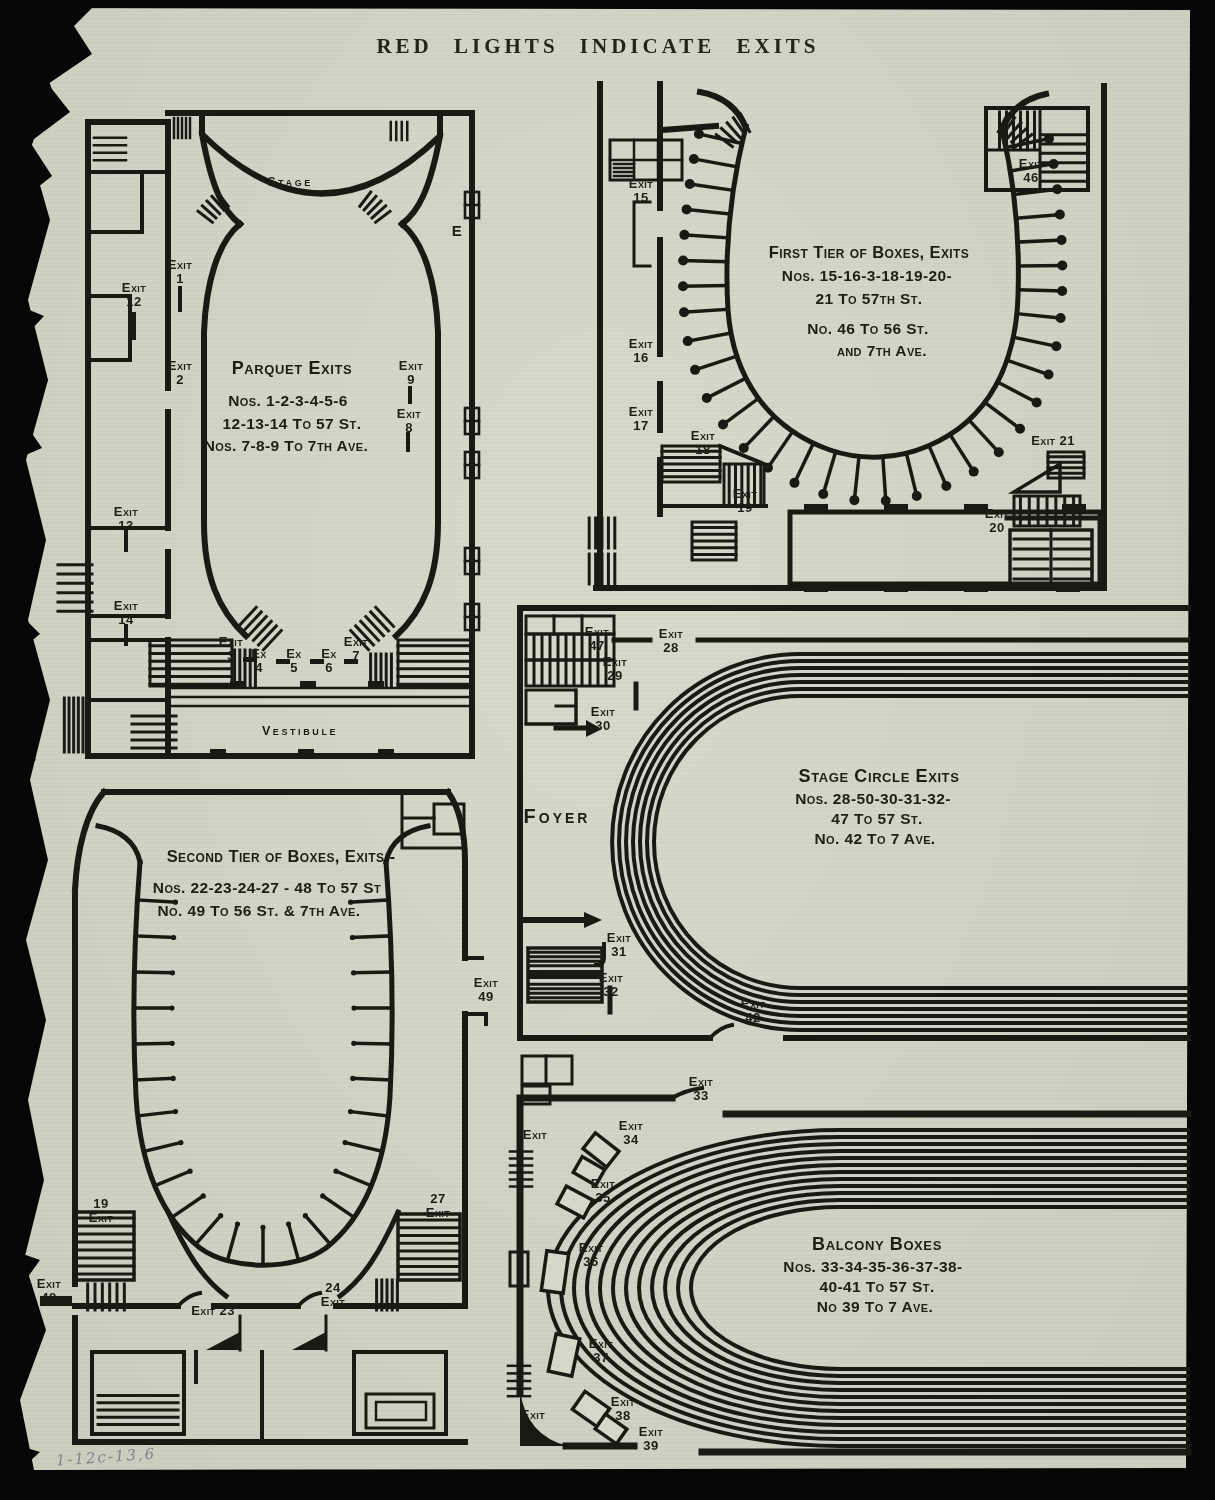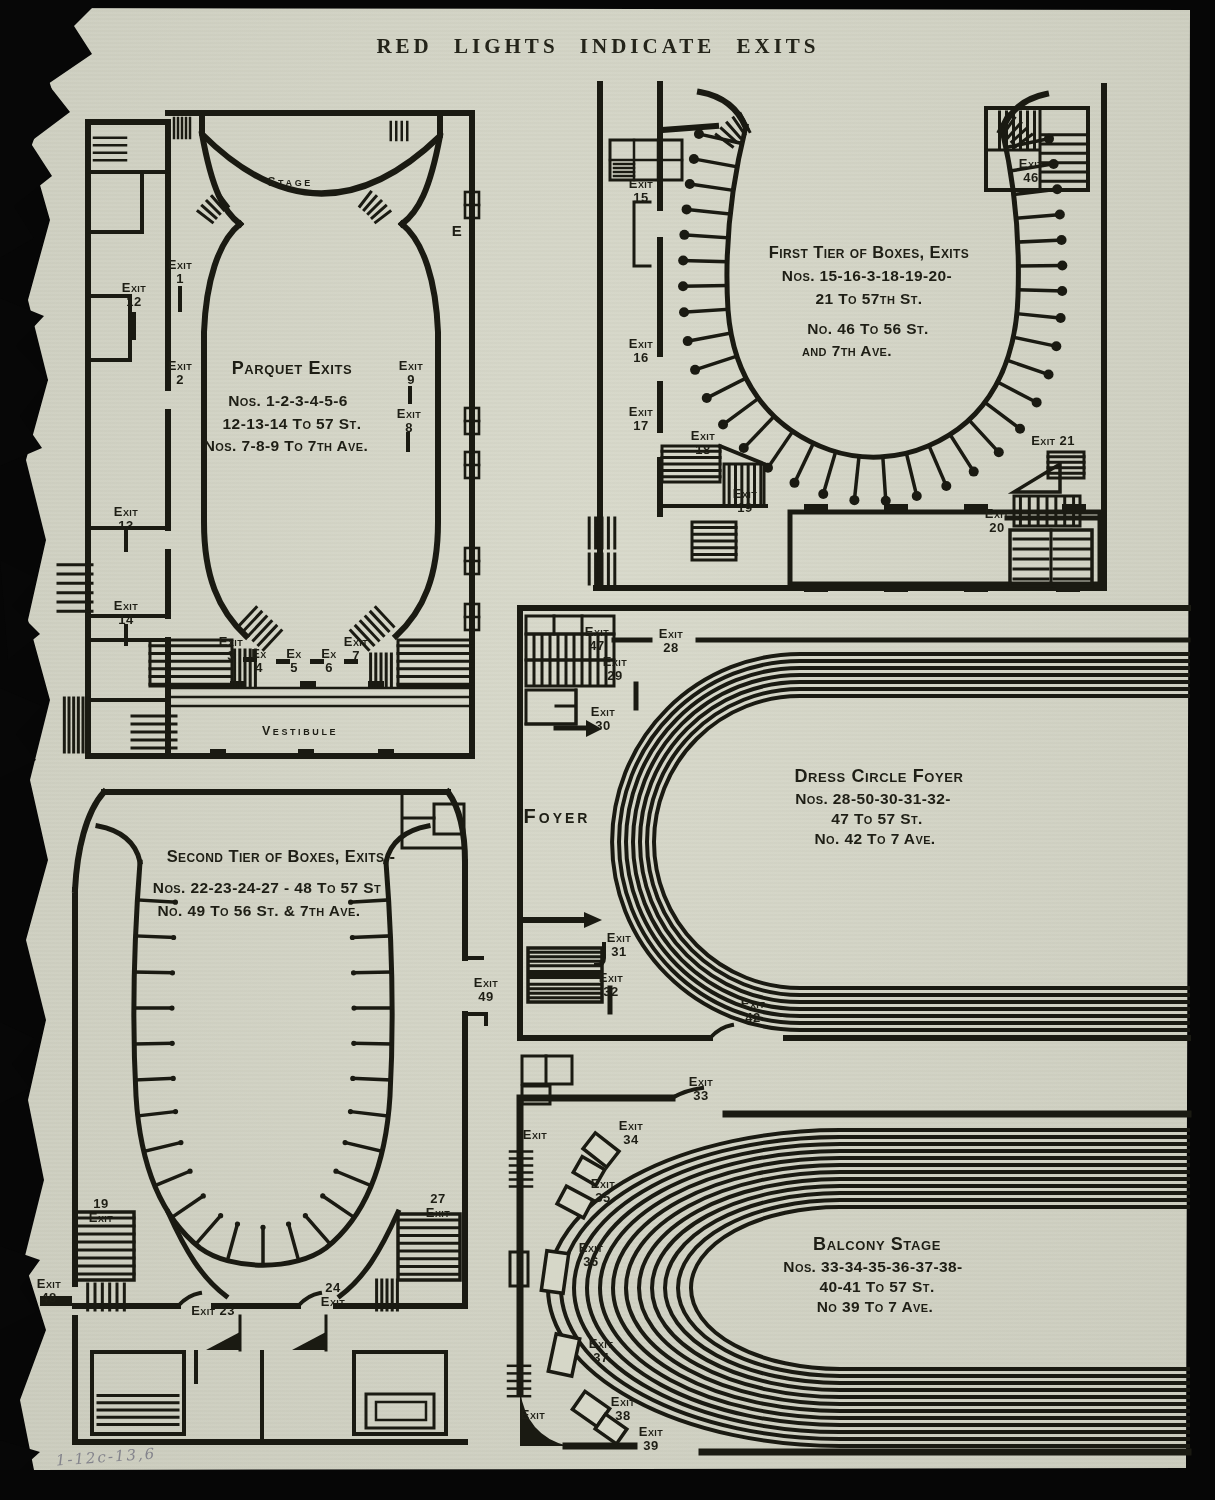--- a/index.html
+++ b/index.html
@@ -620,21 +620,21 @@
 19</div>
   <div class="lbl" style="left:1031px;top:171px">Exit
 46</div>
   <div class="lbl one" style="left:1053px;top:441px">Exit 21</div>
   <div class="lbl" style="left:997px;top:521px">Exit
 20</div>
   <div class="lbl mdd" style="left:869px;top:253px">First Tier of Boxes, Exits</div>
   <div class="lbl md" style="left:867px;top:276px">Nos. 15-16-3-18-19-20-</div>
   <div class="lbl md" style="left:869px;top:299px">21 To 57th St.</div>
   <div class="lbl md" style="left:868px;top:329px">No. 46 To 56 St.</div>
-  <div class="lbl md" style="left:847px;top:351px">and 7th Ave.</div>
+  <div class="lbl md" style="left:882px;top:351px">and 7th Ave.</div>
 
   <div class="lbl mdd" style="left:281px;top:857px">Second Tier of Boxes, Exits -</div>
   <div class="lbl md" style="left:267px;top:888px">Nos. 22-23-24-27 - 48 To 57 St</div>
   <div class="lbl md" style="left:259px;top:911px">No. 49 To 56 St. &amp; 7th Ave.</div>
   <div class="lbl" style="left:486px;top:990px">Exit
 49</div>
   <div class="lbl" style="left:101px;top:1211px">19
 Exit</div>
   <div class="lbl" style="left:438px;top:1206px">27
 Exit</div>
@@ -652,40 +652,40 @@
 29</div>
   <div class="lbl" style="left:603px;top:719px">Exit
 30</div>
   <div class="lbl foy" style="left:557px;top:817px">Foyer</div>
   <div class="lbl" style="left:619px;top:945px">Exit
 31</div>
   <div class="lbl" style="left:611px;top:985px">Exit
 32</div>
   <div class="lbl" style="left:753px;top:1011px">Exit
 42</div>
-  <div class="lbl lg" style="left:879px;top:777px">Dress Circle Foyer</div>
+  <div class="lbl lg" style="left:879px;top:777px">Stage Circle Exits</div>
   <div class="lbl md" style="left:873px;top:799px">Nos. 28-50-30-31-32-</div>
   <div class="lbl md" style="left:877px;top:819px">47 To 57 St.</div>
   <div class="lbl md" style="left:875px;top:839px">No. 42 To 7 Ave.</div>
 
   <div class="lbl" style="left:701px;top:1089px">Exit
 33</div>
   <div class="lbl" style="left:631px;top:1133px">Exit
 34</div>
   <div class="lbl" style="left:603px;top:1191px">Exit
 35</div>
   <div class="lbl" style="left:591px;top:1255px">Exit
 36</div>
   <div class="lbl" style="left:601px;top:1351px">Exit
 37</div>
   <div class="lbl" style="left:623px;top:1409px">Exit
 38</div>
   <div class="lbl" style="left:651px;top:1439px">Exit
 39</div>
   <div class="lbl one" style="left:535px;top:1135px">Exit</div>
   <div class="lbl one" style="left:533px;top:1415px">Exit</div>
-  <div class="lbl lg" style="left:877px;top:1245px">Balcony Stage</div>
+  <div class="lbl lg" style="left:877px;top:1245px">Balcony Boxes</div>
   <div class="lbl md" style="left:873px;top:1267px">Nos. 33-34-35-36-37-38-</div>
   <div class="lbl md" style="left:877px;top:1287px">40-41 To 57 St.</div>
   <div class="lbl md" style="left:875px;top:1307px">No 39 To 7 Ave.</div>
 
   <div id="note">1-12c-13,6</div>
 </div>
 
 </body></html>

